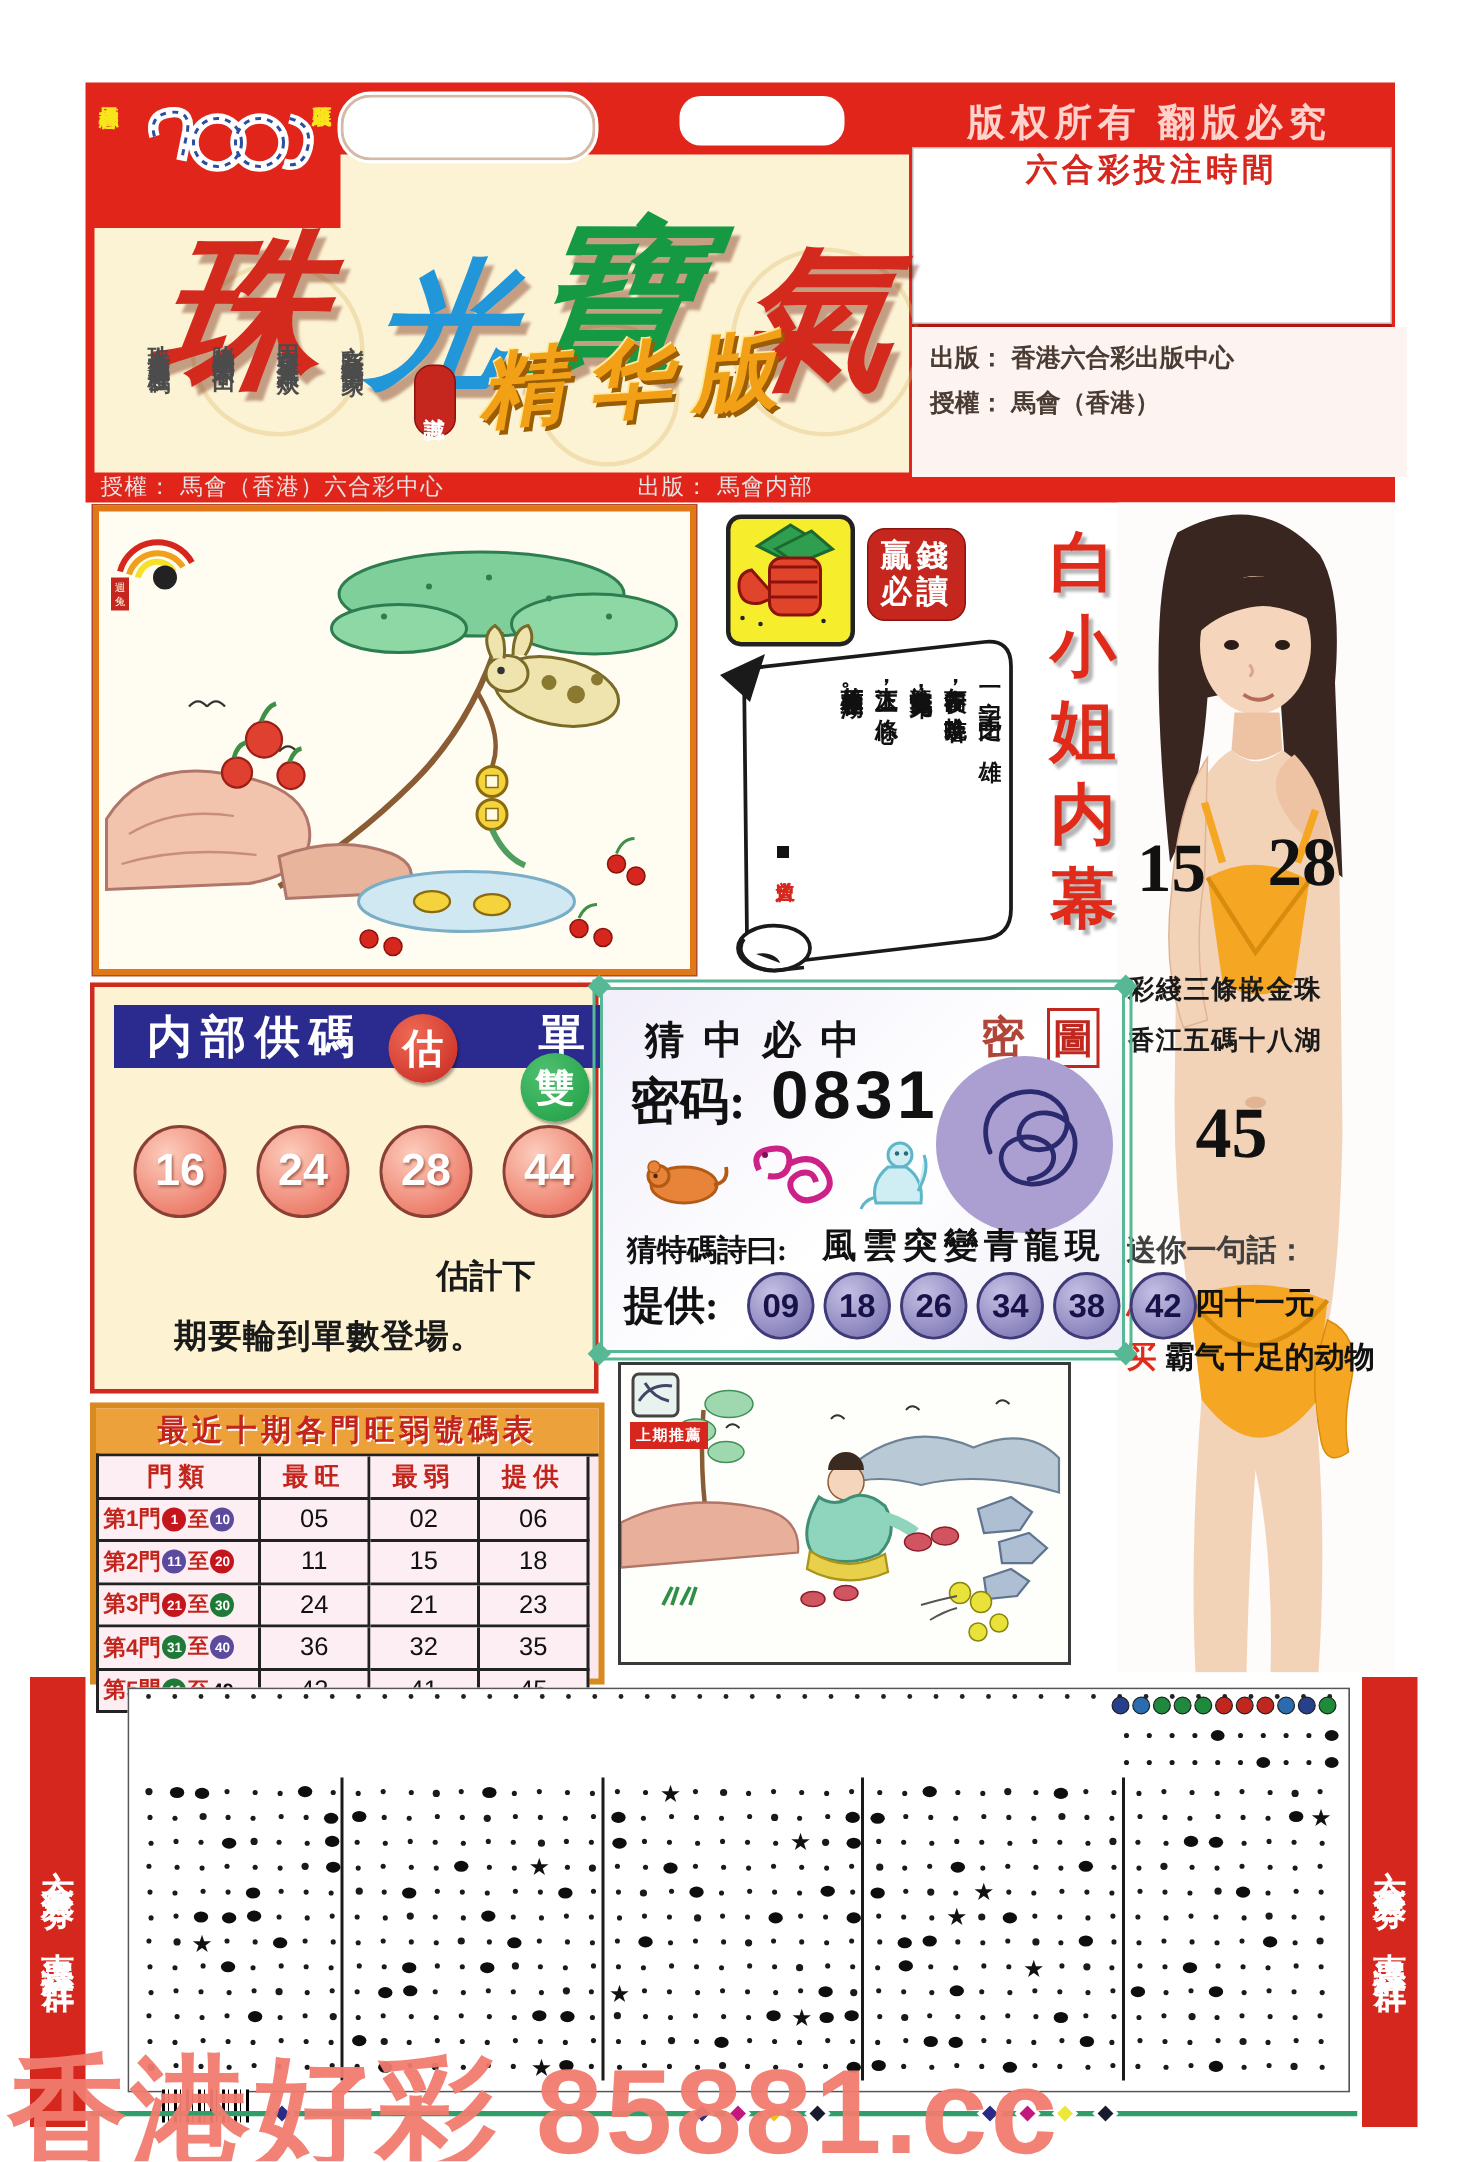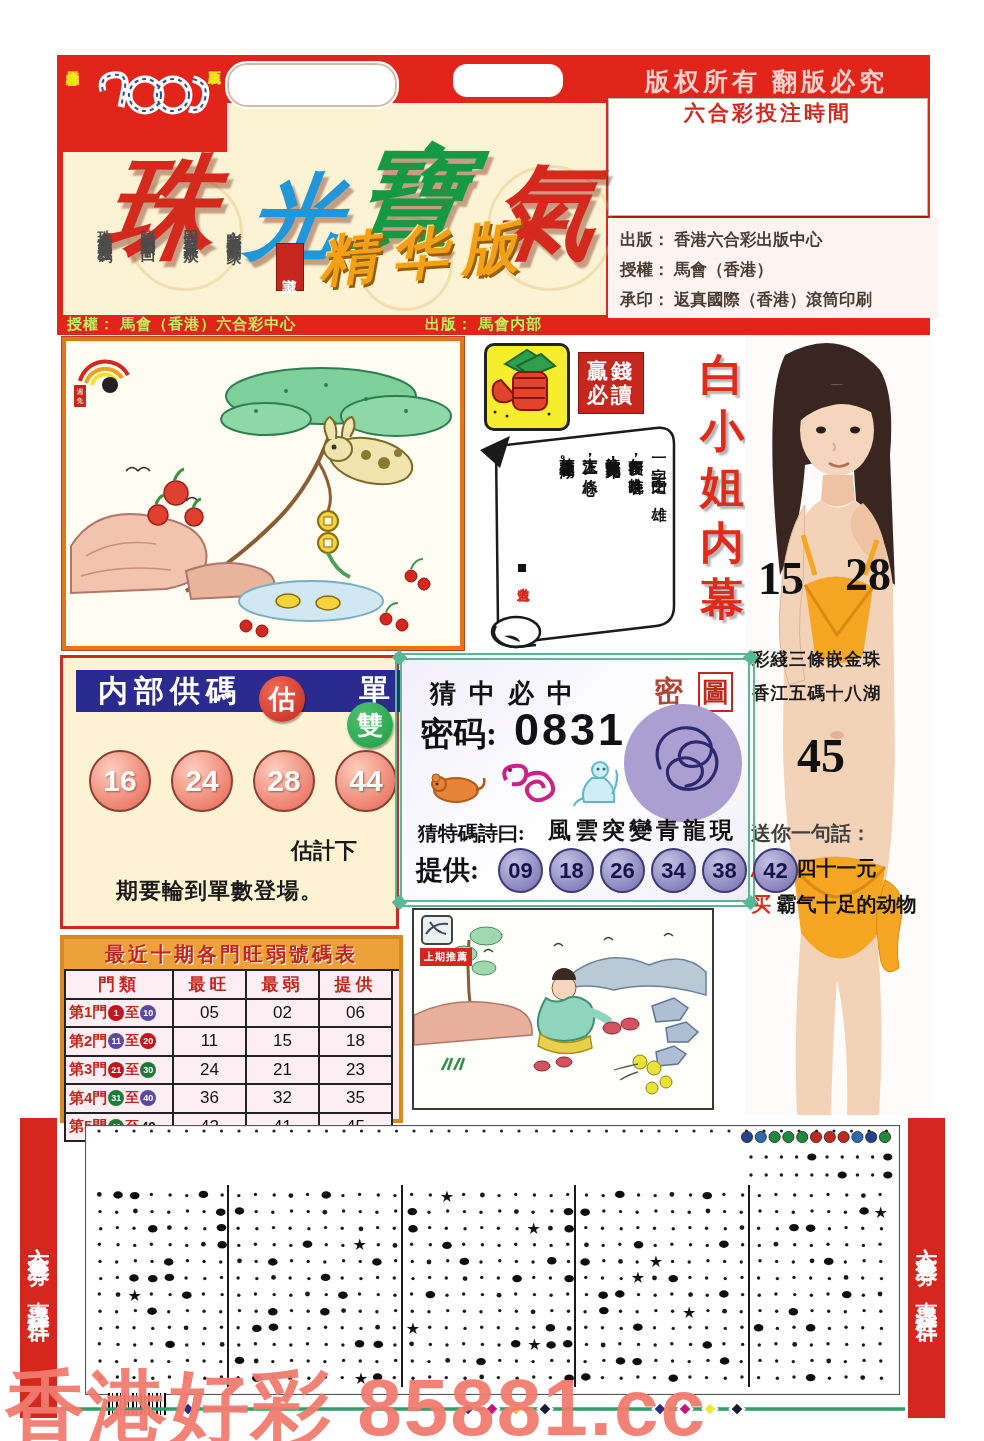--- a/index.html
+++ b/index.html
@@ -15,26 +15,26 @@
   .tm-label{color:#f8e51c;font-size:13px;font-weight:bold;line-height:15px;}
   .logo-rings{left:40px;top:8px;}
   .whitebox{background:#fff;border-radius:22px;}
   .copyright{color:#ffd2cb;font-size:25px;font-weight:bold;letter-spacing:4px;}
   .betting-box{background:#fff;border:1px solid #b9b9b9;box-shadow:0 3px 0 rgba(80,0,0,.35);}
   .betting-title{color:#d5271e;font-size:21px;font-weight:bold;letter-spacing:3px;text-align:center;margin-top:0;}
   .pub-panel{background:#fdf4f2;color:#4a3b33;font-size:16.5px;font-weight:bold;line-height:30px;padding:6px 0 0 12px;}
   .title-ch{position:absolute;font-weight:bold;font-style:italic;transform:skewX(-8deg);
             text-shadow:5px 6px 2px rgba(110,30,8,.4);font-family:"Liberation Serif","DejaVu Serif",serif;}
   .slogan{font-size:15px;color:#4c4c4c;font-weight:bold;letter-spacing:3px;}
-  .seal{background:#c5271e;color:#fff;border-radius:0;border:1px solid #8c130c;
+  .seal{background:#c5271e;color:#fff;border-radius:12px;border:1px solid #8c130c;
         display:flex;align-items:center;justify-content:center;}
   .gold-title{font-size:57px;font-weight:bold;font-style:italic;color:#f2a117;letter-spacing:14px;
               text-shadow:2px 3px 0 #9a5d04,-1px -1px 0 #ffe89a;transform:rotate(-4deg);
               font-family:"Liberation Serif","DejaVu Serif",serif;}
-  .strip-txt{color:#bef264;font-size:15px;font-weight:bold;letter-spacing:1px;}
+  .strip-txt{color:#e5e5e5;font-size:15px;font-weight:normal;letter-spacing:1px;}
 
   
   .cartoon-box{border:4px solid #e07818;outline:1px solid #b04a2a;background:#fffdf2;}
   .inner-box{background:#fdf3d2;border:3px solid #cf2a20;}
   .navy-bar{background:#2b2b8f;color:#fff;display:flex;align-items:center;}
   .circle-tag{border-radius:50%;display:flex;align-items:center;justify-content:center;
               color:#fff;font-weight:bold;box-shadow:1px 2px 2px rgba(0,0,0,.35);}
   .ball-salmon{width:58px;height:58px;border-radius:50%;border:2px solid #8a4034;
                background:radial-gradient(circle at 35% 30%,#fdcdbd,#ee8270 70%,#d96a57);
                display:flex;align-items:center;justify-content:center;
@@ -106,21 +106,20 @@
     <div class="abs whitebox" style="left:168px;top:6px;width:170px;height:44px;border:2px solid #fff;box-shadow:inset 0 0 0 2px #d5b9a5;"></div>
     <div class="abs whitebox" style="left:396px;top:9px;width:110px;height:33px;border-radius:14px;"></div>
 
     <div class="abs copyright" style="left:556px;top:10px;margin-left:32px;">版权所有 翻版必究</div>
     <div class="abs betting-box" style="left:551px;top:43px;width:318px;height:116px;">
       <div class="betting-title">六合彩投注時間</div>
     </div>
     <div class="abs pub-panel" style="left:551px;top:163px;width:318px;height:94px;">
       <div>出版： 香港六合彩出版中心</div>
       <div>授權： 馬會（香港）</div>
-      <div>承印： 返真國際（香港）滾筒印刷</div>
     </div>
 
     <div class="abs" id="main-title" style="left:0;top:0;width:560px;height:260px;">
         <span class="title-ch" style="left: 48px; top: 78px; font-size: 112px; color: rgb(212, 42, 29);">珠</span>
         <span class="title-ch" style="left: 192px; top: 100px; font-size: 92px; color: rgb(33, 150, 216);">光</span>
         <span class="title-ch" style="left: 296px; top: 70px; font-size: 112px; color: rgb(21, 154, 67);">寶</span>
         <span class="title-ch" style="left: 436px; top: 88px; font-size: 104px; color: rgb(212, 42, 29);">氣</span>
       </div>
 
     <div class="abs" id="slogans" style="left:38px;top:163px;height:100px;display:flex;gap:24px;">

